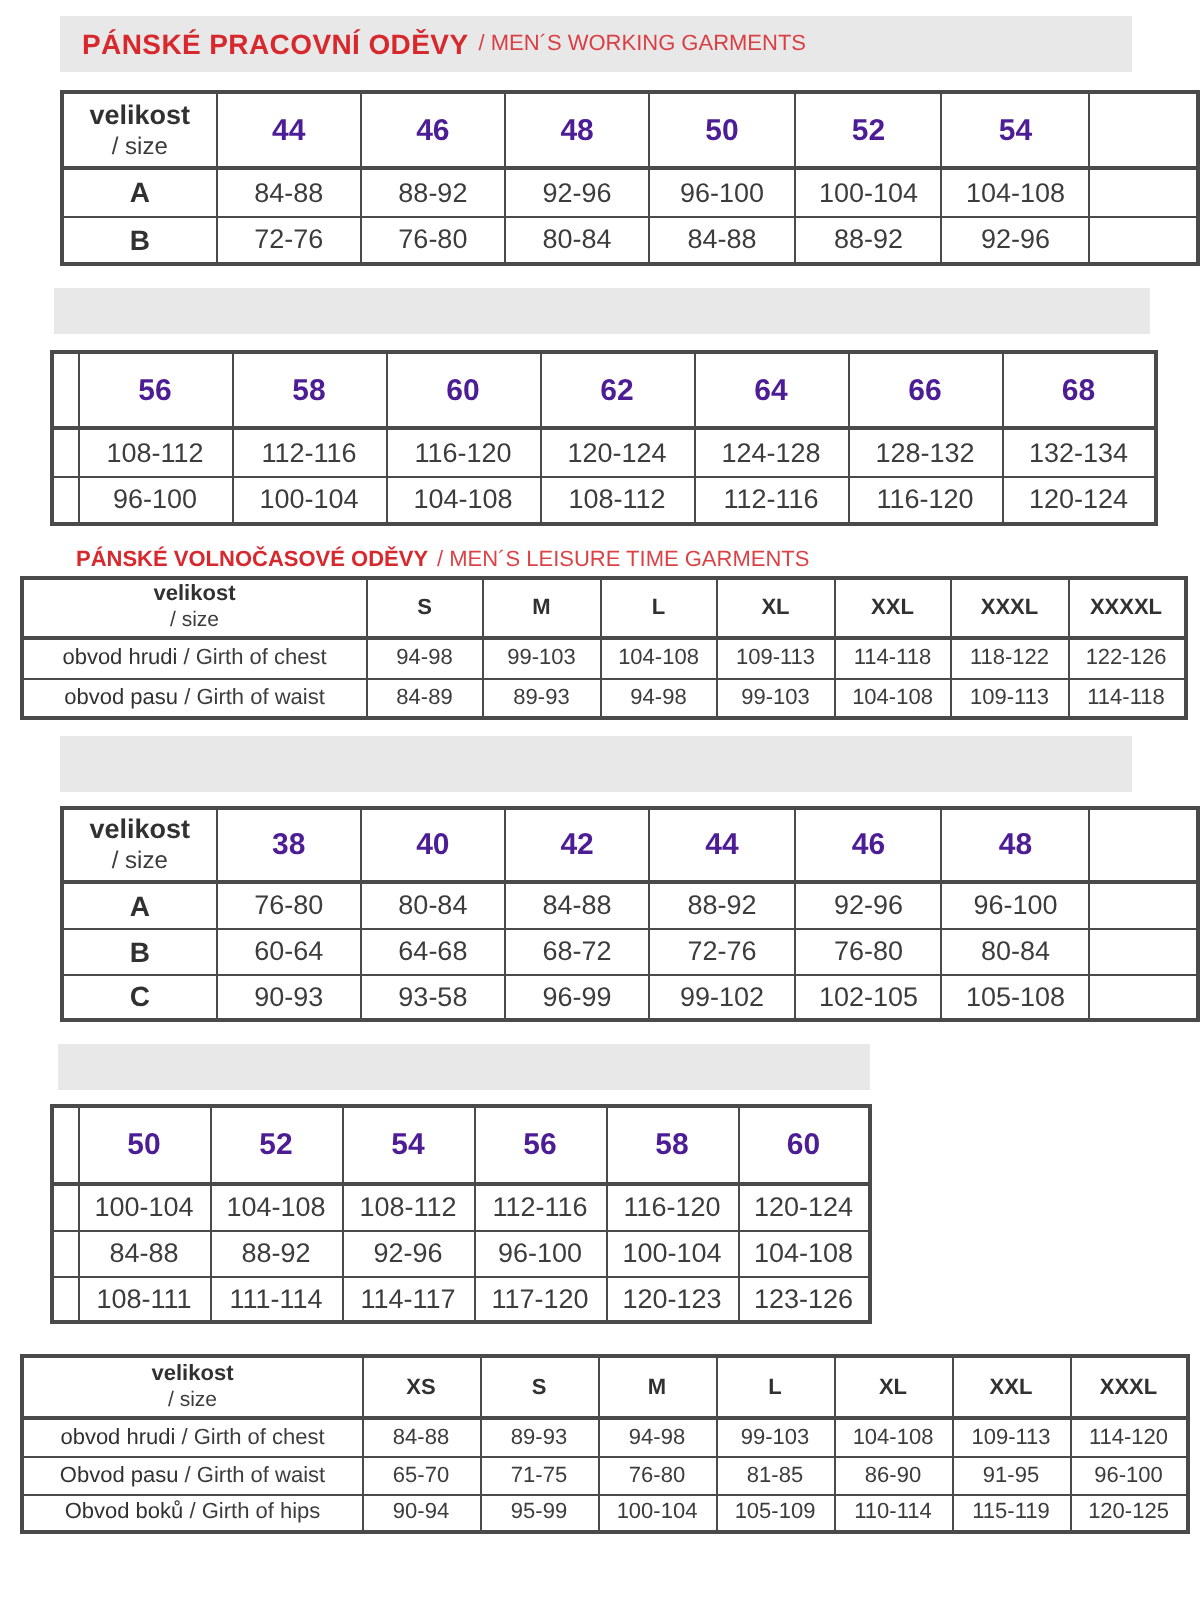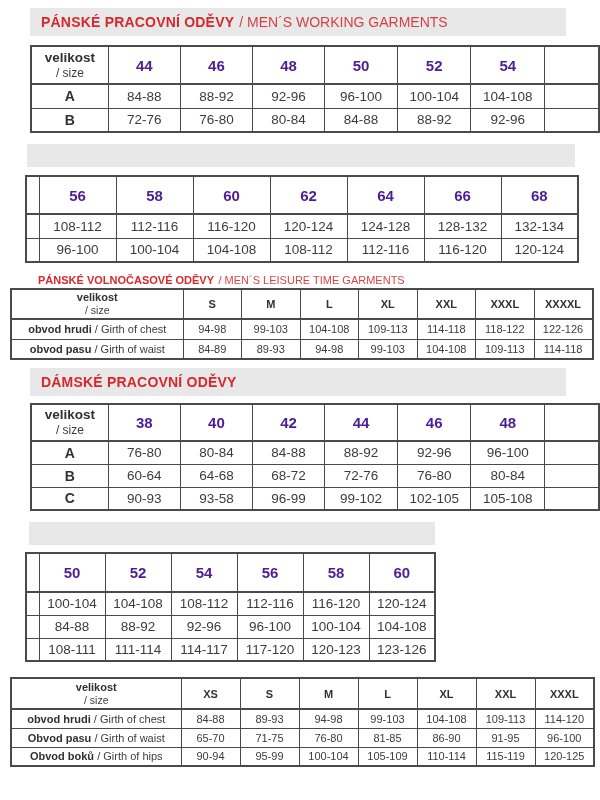--- a/index.html
+++ b/index.html
@@ -15,21 +15,21 @@
     font-family:"Liberation Sans", sans-serif;position:relative;
   }
   #page{position:absolute;inset:0;}
 
   
   .titlebar{
     position:absolute;height:28px;background:var(--bar);
     display:flex;align-items:center;gap:5px;padding-left:11px;white-space:nowrap;text-align:right;
   }
   .titlebar .cz{color:var(--accent);font-weight:bold;font-size:14px;letter-spacing:.2px;}
-  .titlebar .en{color:var(--accent);font-size:14px;opacity:.88;}
+  .titlebar .en{color:var(--accent);font-size:11px;opacity:.88;}
   .small-title{position:absolute;white-space:nowrap;}
   .small-title .cz{color:var(--accent);font-weight:bold;font-size:11px;padding-left:28px;}
   .small-title .en{color:var(--accent);font-size:11px;opacity:.88;}
 
   
   .spacer{position:absolute;background:var(--bar);}
 
   
   .t{position:absolute;border-collapse:collapse;table-layout:fixed;background:#fff;
      border:2px solid var(--border);}
@@ -51,21 +51,21 @@
   .big th.size{font-weight:bold;font-size:15px;color:#4c1d95;}
   .big td.val{font-size:13.5px;}
   .big td.rowlbl{font-weight:bold;font-size:14px;color:#313131;}
   .vel-main{display:block;font-weight:bold;font-size:13.5px;line-height:1.2;color:#313131;}
   .vel-sub{display:block;font-weight:normal;font-size:12px;line-height:1.2;}
   .sm .vel-main{font-size:11px;}
   .sm .vel-sub{font-size:10.5px;}
   .sm th.size{font-weight:bold;font-size:11px;color:#313131;}
   .sm td.val{font-size:11px;}
   .sm td.rowlbl-sm{font-size:11px;}
-  .lbl-cz{font-weight:bold;color:#313131;}
+  .lbl-cz{font-weight:normal;color:#313131;}
 
   
   #bar1{top:8px;left:30px;width:536px;}
   #t1{top:45px;left:30px;}
   #spacer1{top:144px;left:27px;width:548px;height:23px;}
   #t2{top:175px;left:25px;}
   #title2{top:270px;left:10px;}
   #t3{top:288px;left:10px;}
   #bar3{top:368px;left:30px;width:536px;}
   #t4{top:403px;left:30px;}
@@ -231,21 +231,20 @@
           <td class="val">94-98</td>
           <td class="val">99-103</td>
           <td class="val">104-108</td>
           <td class="val">109-113</td>
           <td class="val">114-118</td>
         </tr>
       </tbody>
     </table>
 
   <div id="bar3" class="titlebar">
-    <span class="cz">DÁMSKÉ PRACOVNÍ ODĚVY</span>
   </div>
 
   <table id="t4" class="t big">
       <colgroup>
         <col style="width: 80px;">
         <col style="width: 76px;">
         <col style="width: 76px;">
         <col style="width: 76px;">
         <col style="width: 76px;">
         <col style="width: 76px;">

